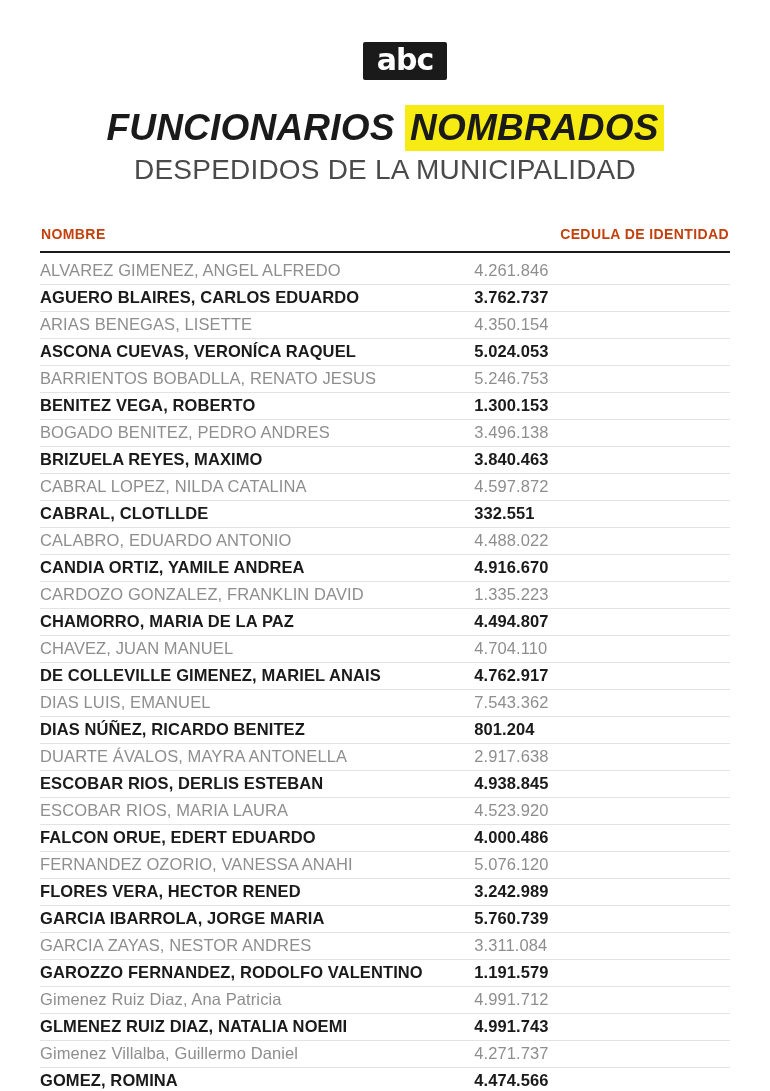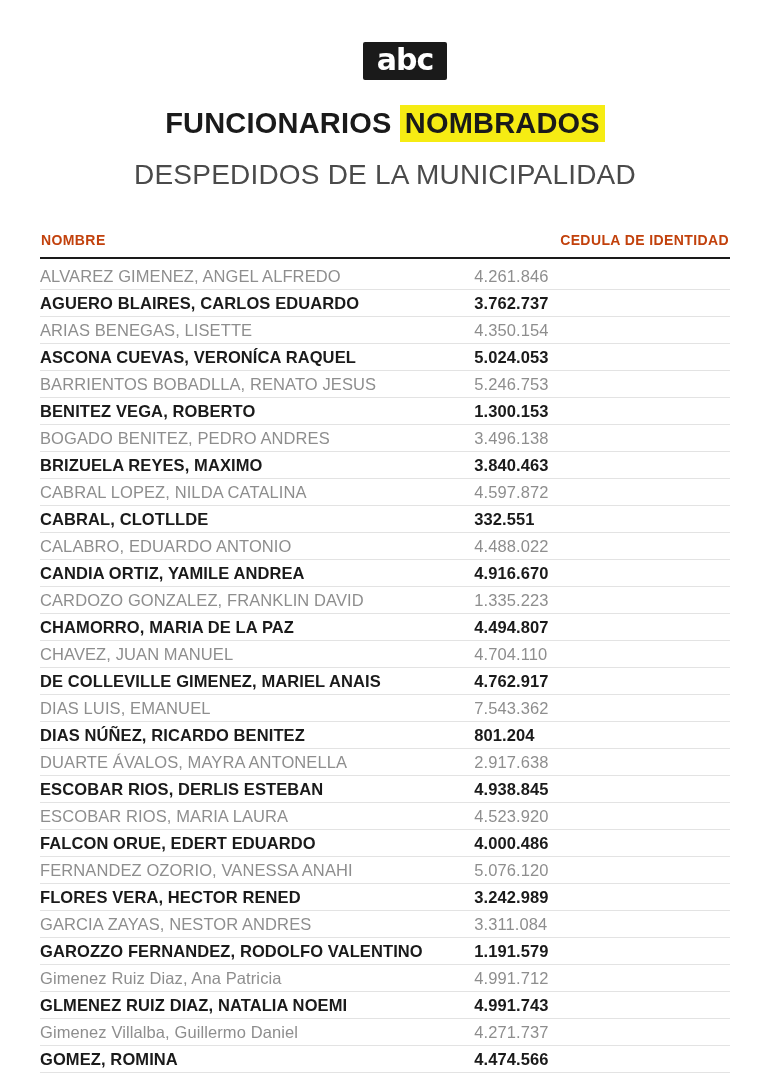--- a/index.html
+++ b/index.html
@@ -43,37 +43,38 @@
     border-radius: 2px;
     margin-left: 40px;
   }
 
   
   .title-block {
     text-align: center;
     padding-top: 22px;
   }
   .title-line1 {
-    font-size: 29px;
+    font-size: 37px;
     font-weight: 700;
     letter-spacing: 0.2px;
     color: #1a1a1a;
     line-height: 1.1;
     white-space: nowrap;
+    font-style: italic;
   }
   .title-line1 .hl {
     background: #f6ec13;
     padding: 2px 5px 3px 5px;
   }
   .title-line2 {
     font-size: 28px;
     font-weight: 300;
     color: #4a4a4a;
     letter-spacing: 0.2px;
-    margin-top: 20px;
+    margin-top: 6px;
     line-height: 1.1;
     white-space: nowrap;
   }
 
   
   .table-wrap {
     margin-top: 40px;
   }
   table.listing {
     width: 100%;
@@ -231,20 +232,24 @@
             <td class="col-id">4.000.486</td>
           </tr>
           <tr class="">
             <td class="col-name">FERNANDEZ OZORIO, VANESSA ANAHI</td>
             <td class="col-id">5.076.120</td>
           </tr>
           <tr class="bold">
             <td class="col-name">FLORES VERA, HECTOR RENED</td>
             <td class="col-id">3.242.989</td>
           </tr>
+          <tr class="bold">
+            <td class="col-name">GARCIA IBARROLA, JORGE MARIA</td>
+            <td class="col-id">5.760.739</td>
+          </tr>
           <tr class="">
             <td class="col-name">GARCIA ZAYAS, NESTOR ANDRES</td>
             <td class="col-id">3.311.084</td>
           </tr>
           <tr class="bold">
             <td class="col-name">GAROZZO FERNANDEZ, RODOLFO VALENTINO</td>
             <td class="col-id">1.191.579</td>
           </tr>
           <tr class="">
             <td class="col-name">Gimenez Ruiz Diaz, Ana Patricia</td>

